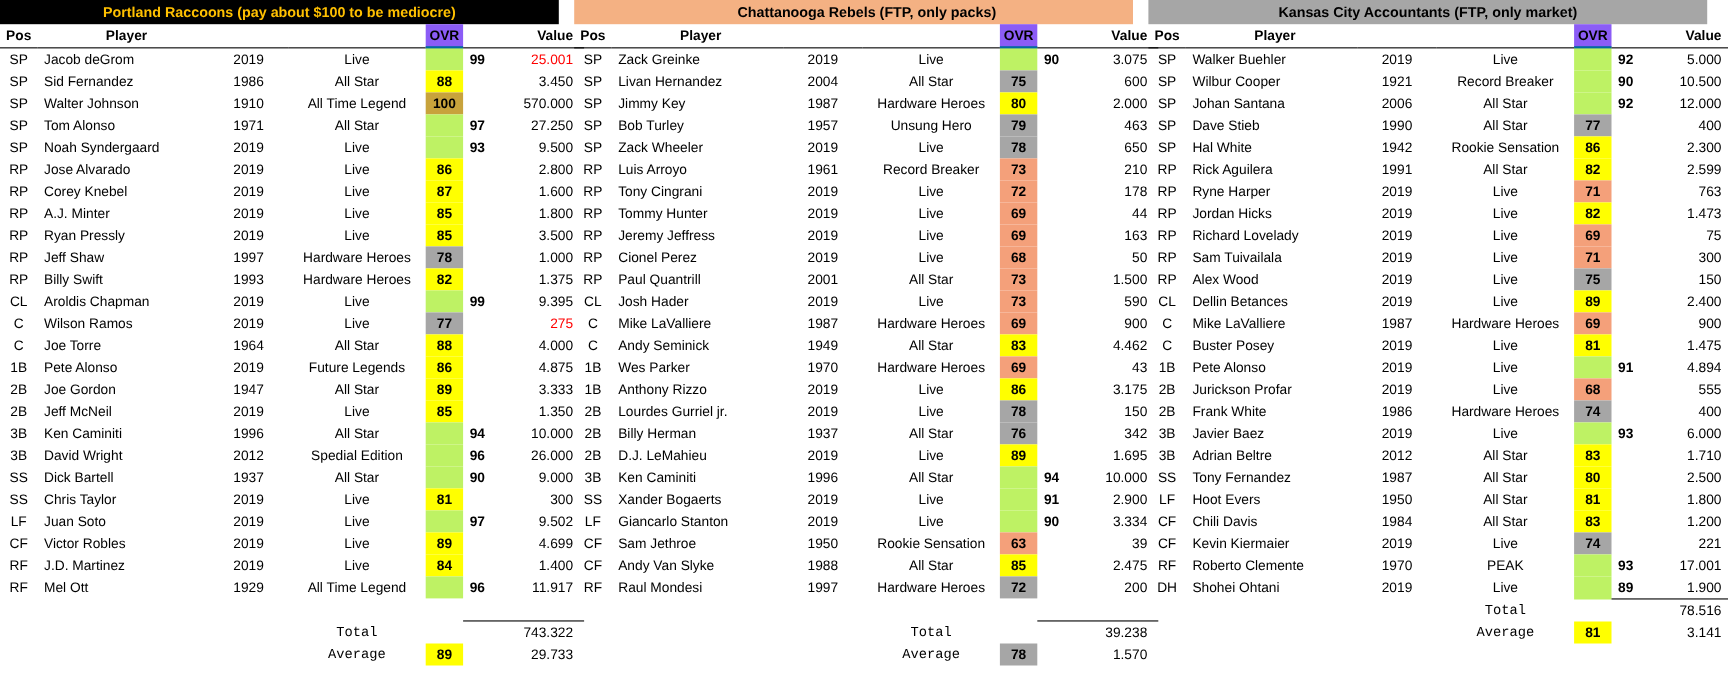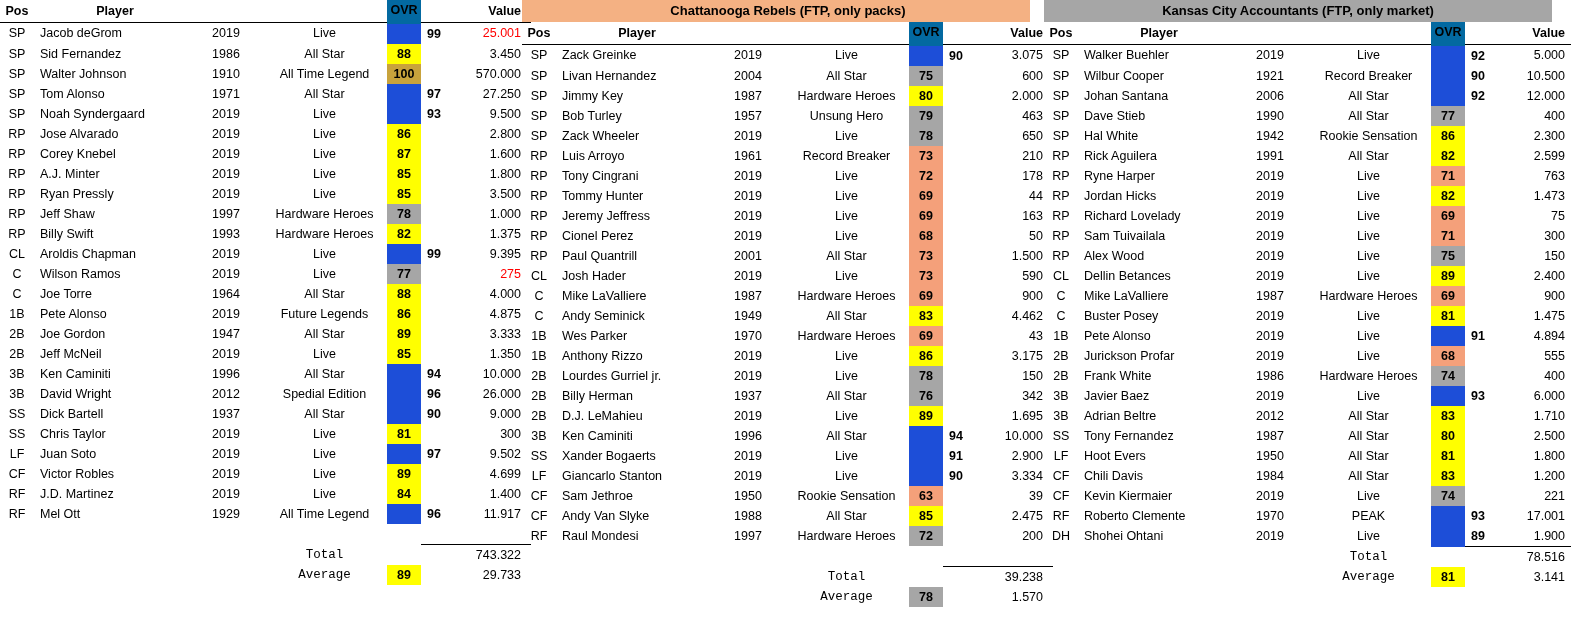--- a/index.html
+++ b/index.html
@@ -18,43 +18,44 @@
   td,th{font-size:12.5px;padding:0;height:20px;line-height:20px;}
   .col-pos{width:34px;text-align:center;}
   .col-player{width:150px;text-align:left;padding-left:6px;}
   .col-year{width:72px;text-align:center;}
   .col-type{width:125px;text-align:center;}
   .col-ovr{width:34px;text-align:center;font-weight:bold;}
   .col-value{width:84px;text-align:right;padding-right:10px;}
   thead th{font-weight:bold;border-bottom:1px solid #000;}
   thead th.col-player{text-align:center;}
   thead th.col-pos{text-align:center;}
-  thead th.col-ovr{background:#0369a1;color:#000;border-bottom:4px solid #0369a1;}
+  thead th.col-ovr{background:#8b5cf6;color:#000;border-bottom:2px solid #0369a1;}
   thead th.col-value{text-align:right;padding-left:16px;}
   tbody tr td{border:none;}
-  .ovr-cyan{background:#1d4ed8;padding-left:40px;}
+  .ovr-cyan{background:#bef264;padding-left:40px;}
   .ovr-yellow{background:#ffff00;}
   .ovr-orange{background:#f4a07a;}
   .ovr-gray{background:#a6a6a6;}
   .ovr-gold{background:#c8a33c;}
   .val-red{color:#ff0000;}
   .totals td{height:20px;}
   .totals .label{text-align:center;font-family:Liberation Mono, monospace;}
   .line-top-value{border-top:1px solid #000;}
   .blank{height:20px;}
   .hdr-0{background:#000000;color:#ffc000;}
   .hdr-1{background:#f4b183;color:#000;padding-left:24px;}
   .hdr-2{background:#a6a6a6;color:#000;}
 </style>
 </head>
 <body>
 
 <div class="page">
 
   <div class="team team-0">
+    <div class="team-header hdr-0">Portland Raccoons (pay about $100 to be mediocre)</div>
     <table>
       <thead>
         <tr>
           <th class="col-pos">Pos</th>
           <th class="col-player">Player</th>
           <th class="col-year"></th>
           <th class="col-type"></th>
           <th class="col-ovr">OVR</th>
           <th class="col-value">Value</th>
         </tr>

